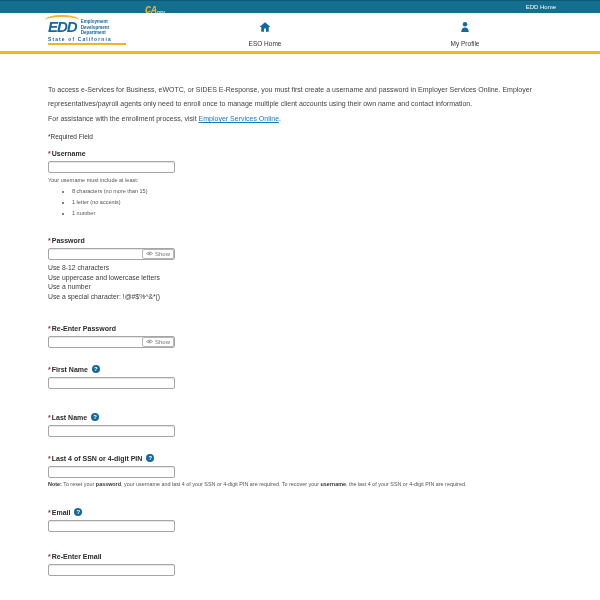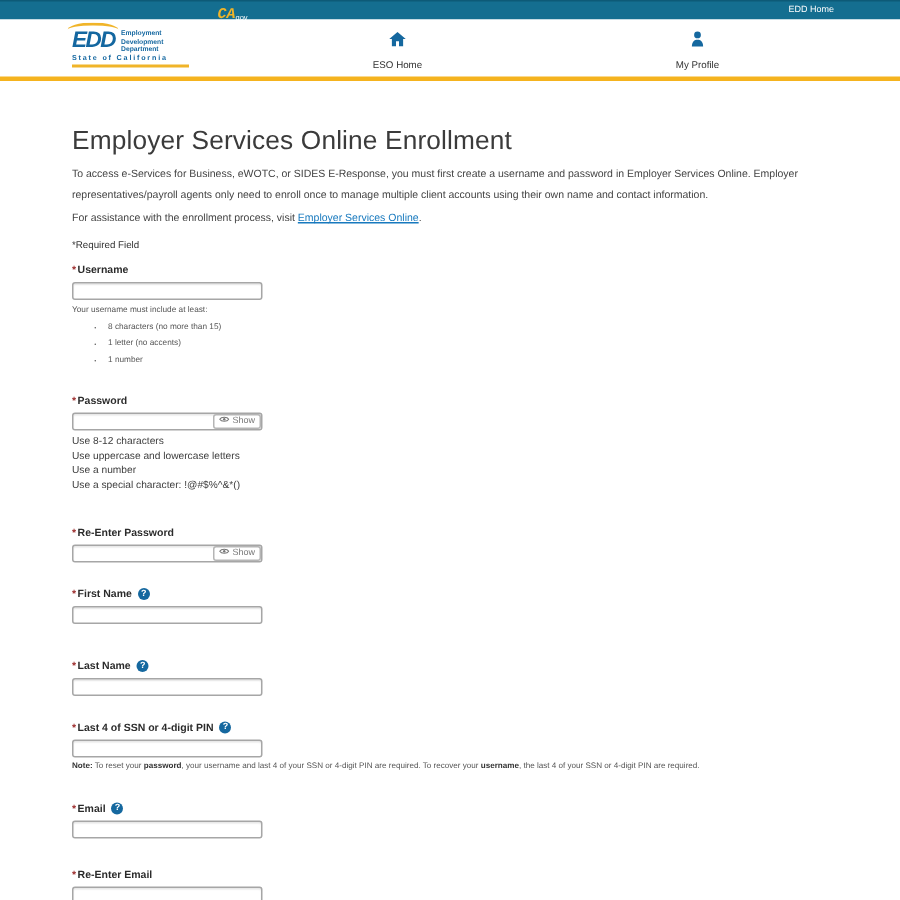--- a/index.html
+++ b/index.html
@@ -178,21 +178,20 @@
         <circle cx="12" cy="6.5" r="4.5"></circle>
         <path d="M4.5 22 C4.5 15.5 8 13 12 13 C16 13 19.5 15.5 19.5 22 Z"></path>
       </svg>
     </span>
     <div class="nav-label">My Profile</div>
   </div>
 </div>
 
 <div class="main">
 
-  <h1 class="page-title">Employer Services Online Enrollment</h1>
 
   <p class="intro">To access e-Services for Business, eWOTC, or SIDES E-Response, you must first create a username and password in Employer Services Online. Employer representatives/payroll agents only need to enroll once to manage multiple client accounts using their own name and contact information.</p>
 
   <p class="assist">
     <span>For assistance with the enrollment process, visit </span><a>Employer Services Online</a><span>.</span>
   </p>
 
   <div class="required-note">*Required Field</div>
 
   <div class="field-group g-username">

